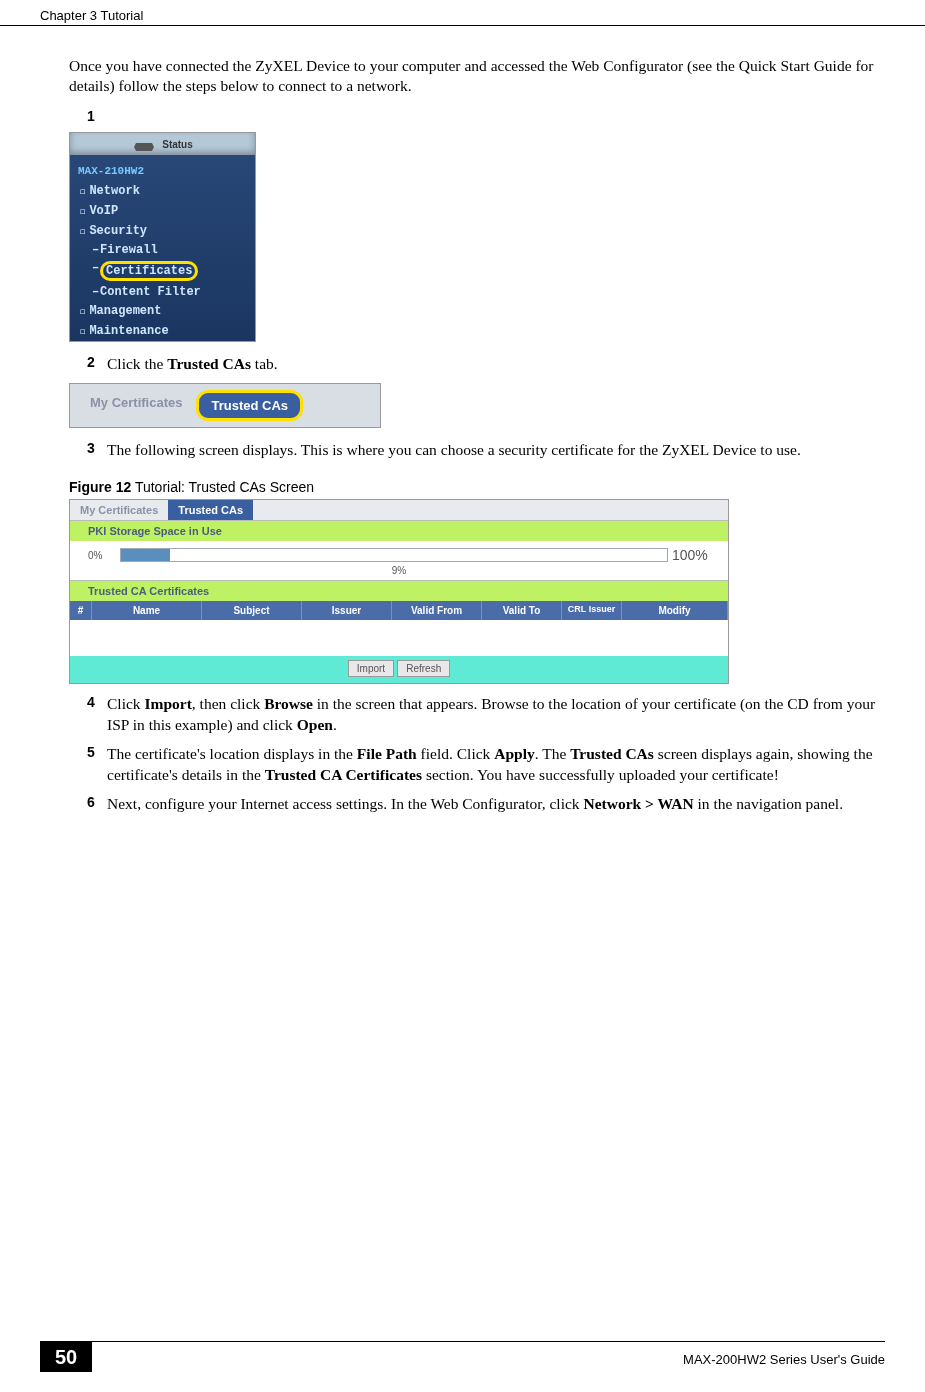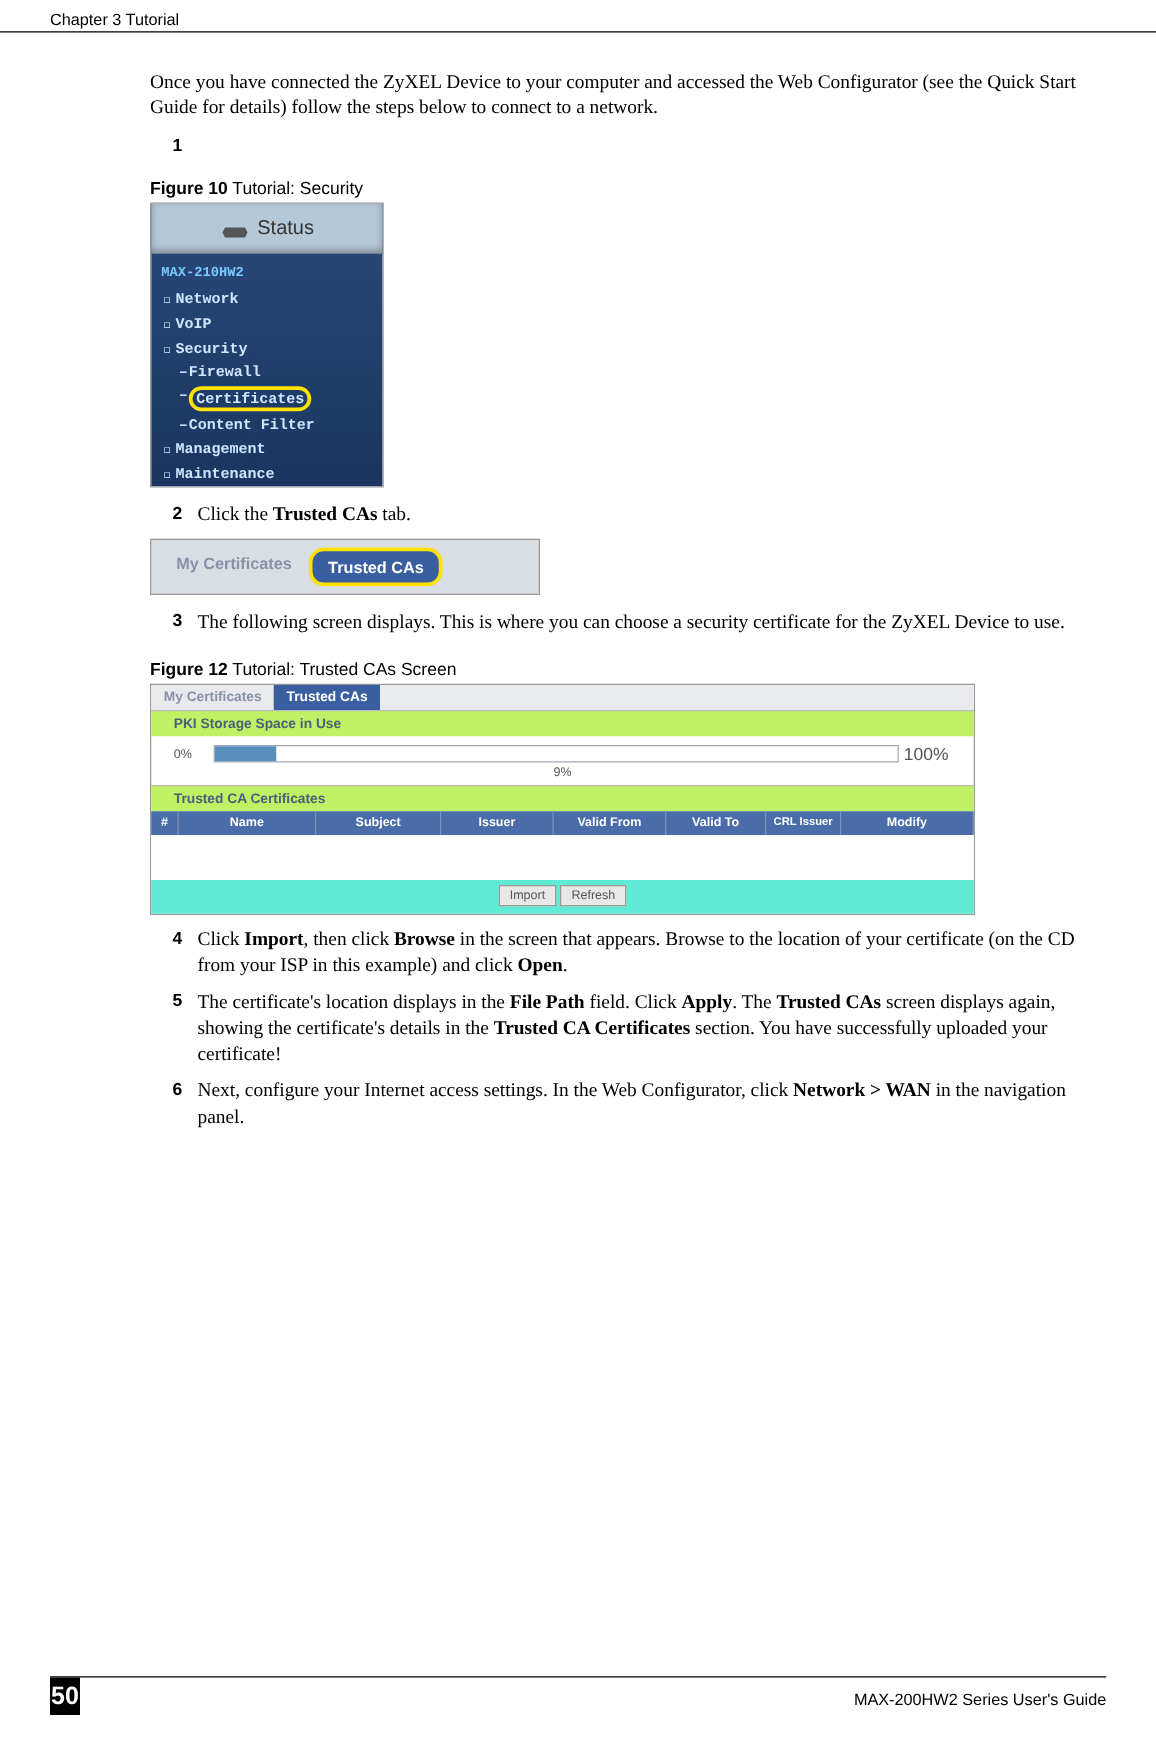--- a/index.html
+++ b/index.html
@@ -22,22 +22,21 @@
       border-bottom: 1px solid #000;
       padding: 8px 40px 2px 40px;
       font-family: Arial, sans-serif;
       font-size: 13px;
       align-items: center;
     }
     .header-left {
       text-align: left;
     }
     .content {
-      padding: 30px 40px 0 92px;
-      margin-left: 28px;
+      padding: 30px 40px 0 69px;
     }
     .intro-text {
       font-size: 15.5px;
       line-height: 1.3;
       margin-bottom: 12px;
     }
     .step-item {
       display: flex;
       margin-bottom: 8px;
       margin-left: 18px;
@@ -64,29 +63,29 @@
     
     .fig10 {
       width: 187px;
       border: 1px solid #999;
       background: linear-gradient(to bottom, #2a4a7a 0%, #1a3560 100%);
       font-family: "Courier New", monospace;
       font-size: 12px;
       color: #cfe6ff;
     }
     .fig10-status {
-      height: 40px;
+      height: 22px;
       background: #b5c8d8;
       display: flex;
       align-items: center;
       justify-content: center;
       color: #333;
       font-family: Arial, sans-serif;
-      font-weight: normal;
-      font-size: 16px;
+      font-weight: bold;
+      font-size: 10px;
       box-shadow: inset 0 -3px 6px rgba(0,0,0,0.3);
     }
     .fig10-status svg {
       margin-right: 6px;
     }
     .fig10-model {
       padding: 10px 8px 4px 8px;
       color: #78c8ff;
       font-weight: bold;
       font-size: 11px;
@@ -244,21 +243,21 @@
       padding-top: 4px;
       display: flex;
       align-items: center;
     }
     .page-number {
       background: #000;
       color: #fff;
       font-family: Arial, sans-serif;
       font-weight: bold;
       font-size: 20px;
-      width: 24px;
+      width: 52px;
       height: 30px;
       display: flex;
       align-items: center;
       justify-content: center;
       margin-top: -4px;
     }
     .footer-text {
       margin-left: auto;
       font-family: Arial, sans-serif;
       font-size: 13px;
@@ -272,21 +271,20 @@
 </div>
 
 <div class="content">
 
   <p class="intro-text">Once you have connected the ZyXEL Device to your computer and accessed the Web Configurator (see the Quick Start Guide for details) follow the steps below to connect to a network.</p>
 
   <div class="step-item">
     <span class="step-number">1</span>
   </div>
 
-  <p class="figure-label"><b>Figure 10</b><span>   Tutorial: Security</span></p>
 
   <div class="fig10">
     <div class="fig10-status">
       <svg width="24" height="18" viewBox="0 0 24 18">
           <path d="M4 8 L20 8 L22 12 L2 12 Z M2 12 L22 12 L20 16 L4 16 Z" fill="#555"></path>
         </svg>
       <span>Status</span>
     </div>
     <div class="fig10-model">MAX-210HW2</div>
     <div class="fig10-item expandable">Network</div>

